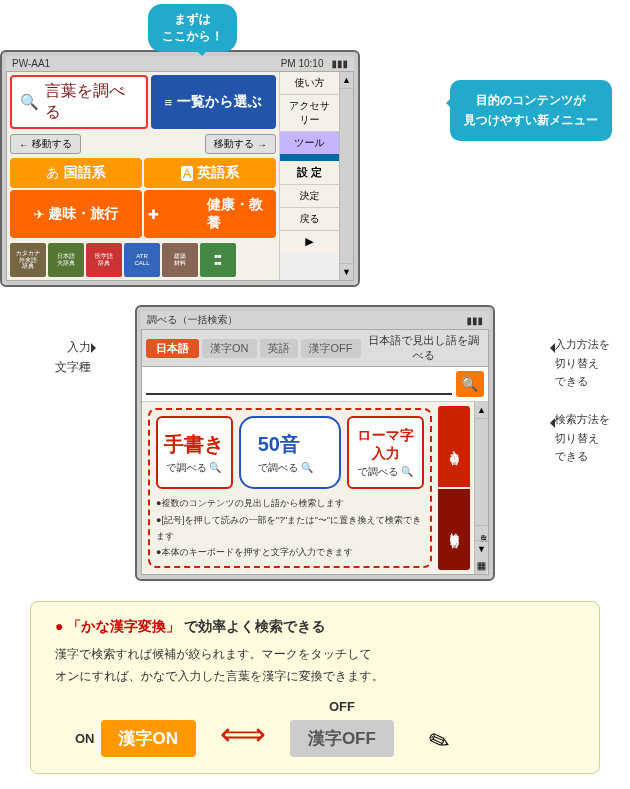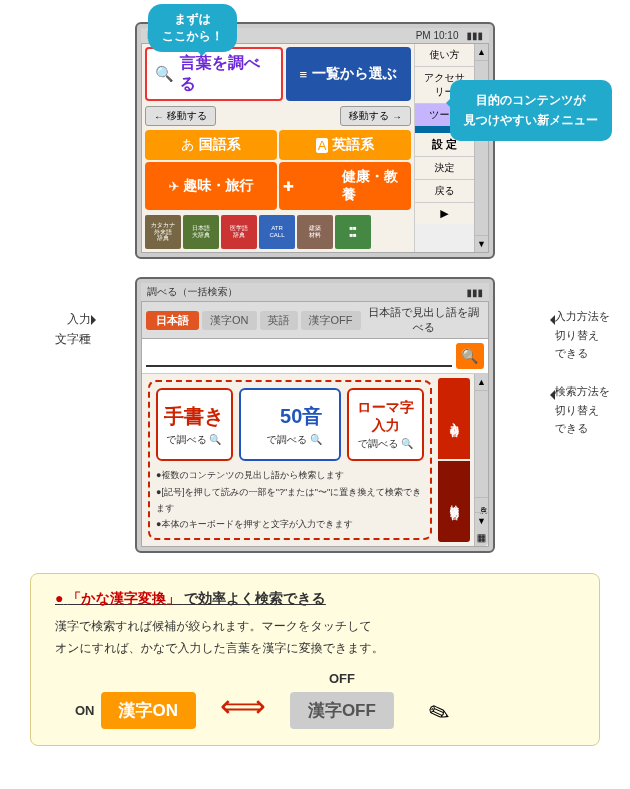--- a/index.html
+++ b/index.html
@@ -8,21 +8,21 @@
       min-height: 789px;
       background: #ffffff;
       font-family: "Meiryo", "MS Gothic", sans-serif;
       position: relative;
       overflow-x: hidden;
     }
   </style>
 </head>
 <body>
 
-<div style="position:relative; display:flex; justify-content:center; padding-top:22px; padding-bottom:8px;">
+<div style="position:relative; display:flex; justify-content:flex-start; padding-top:50px; padding-bottom:8px;">
 
   <div style="
     position:absolute;
     left: 148px;
     top: 4px;
     background: #22aacc;
     color: white;
     border-radius: 14px;
     padding: 7px 14px;
     font-size: 12px;
@@ -59,21 +59,21 @@
 
       <div style="display:flex;">
         <div style="flex:1; display:flex; flex-direction:column;">
 
           <div style="display:flex; padding:3px; gap:3px;">
             <div style="
               flex:1; background:white; border:2.5px solid #ee3333; border-radius:4px;
               display:flex; align-items:center; padding:4px 8px; gap:6px;
             ">
               <span style="font-size:15px; color:#cc2222;">🔍</span>
-              <span style="font-size:16px; font-weight:bold; color:#6d28d9;">言葉を調べる</span>
+              <span style="font-size:16px; font-weight:normal; color:#7f1d1d;">言葉を調べる</span>
             </div>
             <div style="
               background:#2255aa; border-radius:4px; flex:1; display:flex;
               align-items:center; justify-content:center; gap:5px; padding:4px;
             ">
               <span style="color:white; font-size:13px;">≡</span>
               <span style="color:white; font-size:14px; font-weight:bold;">一覧から選ぶ</span>
             </div>
           </div>
 
@@ -255,23 +255,23 @@
               flex:1; border:2px solid #cc2200; border-radius:6px;
               padding:8px 4px; display:flex; flex-direction:column;
               align-items:center; justify-content:center; gap:3px; background:white;
             ">
               <span style="font-size:20px; font-weight:bold; color:#cc2200;">手書き</span>
               <span style="font-size:10px; color:#333;">
                 <span>で調べる</span> 🔍
               </span>
             </div>
             <div style="
-              flex:1; border:2px solid #2255bb; border-radius:6px;
+              flex:1; border:2px solid #2255bb; border-radius:15px;
               padding:8px 17px; display:flex; flex-direction:column;
-              align-items:flex-end; justify-content:center; gap:3px; background:white;
+              align-items:flex-start; justify-content:center; gap:3px; background:white;
             ">
               <span style="font-size:20px; font-weight:bold; color:#2255bb;">50音</span>
               <span style="font-size:10px; color:#333;">
                 <span>で調べる</span> 🔍
               </span>
             </div>
             <div style="
               flex:1; border:2px solid #cc2200; border-radius:6px;
               padding:8px 4px; display:flex; flex-direction:column;
               align-items:center; justify-content:center; gap:3px; background:white;
@@ -327,21 +327,21 @@
   </div>
 </div>
 
 <div style="
   margin: 6px 30px 20px 30px;
   background: #fffce0;
   border: 1.5px solid #ddcc88;
   border-radius: 8px;
   padding: 16px 24px;
 ">
-  <div style="font-size:14px; font-weight:bold; color:#333; margin-bottom:8px;text-decoration:underline;">
+  <div style="font-size:14px; font-weight:bold; color:#333; margin-bottom:8px;">
     <span style="color:#cc0000;">●</span>
     <span style="color:#cc0000;">「かな漢字変換」</span>
     <span>で効率よく検索できる</span>
   </div>
   <div style="font-size:12px; color:#333; line-height:1.8; margin-bottom:12px;">
     <span>漢字で検索すれば候補が絞られます。マークをタッチして</span><br>
     <span>オンにすれば、かなで入力した言葉を漢字に変換できます。</span>
   </div>
 
   <div style="display:flex; align-items:flex-end; gap:24px; padding-left:20px;">

